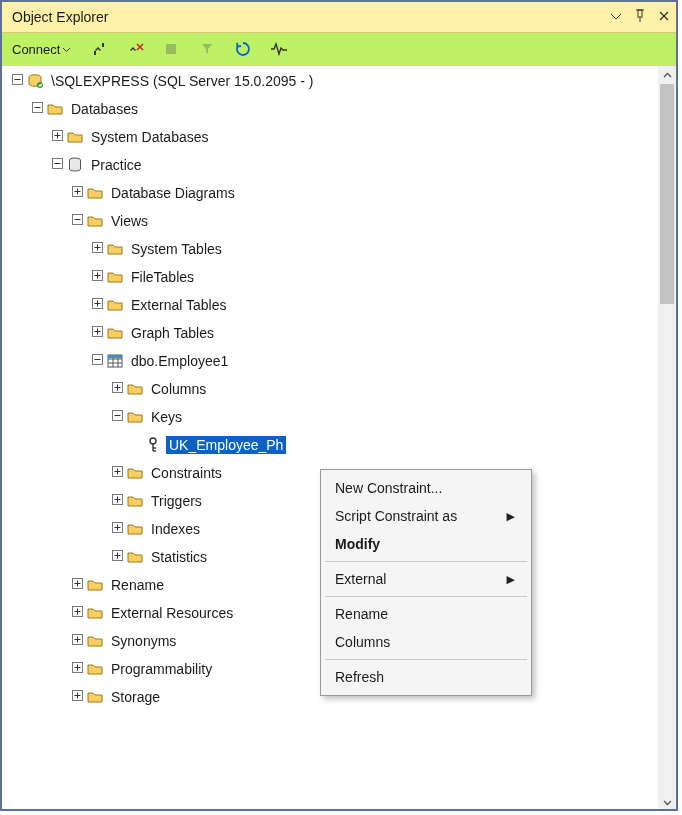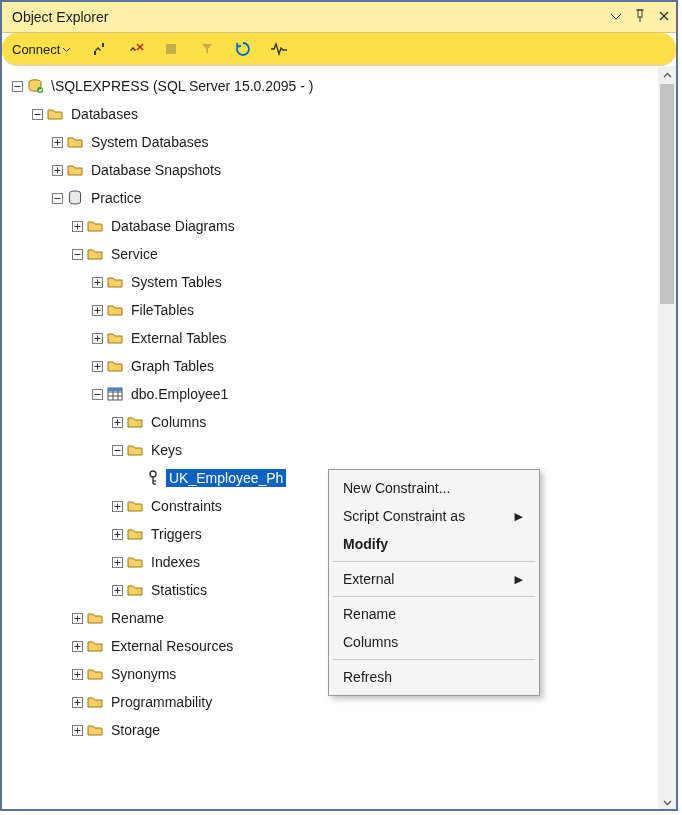--- a/index.html
+++ b/index.html
@@ -41,22 +41,21 @@
   .titlebar .controls span { cursor: default; }
   .ctrl-glyph { font-size: 12px; }
   
   .toolbar {
     height: 32px;
     border-bottom: 1px solid #cfcfcf;
     display: flex;
     align-items: center;
     gap: 16px;
     padding: 0 8px;
-    background: #fde047;
-    border-radius: 15px;
+    background: #bef264;
   }
   .connect-drop {
     font-size: 13px;
     color: #1b1b1b;
     padding: 2px 2px;
     display: flex;
     align-items: center;
     gap: 2px;
   }
   .tb-icon {
@@ -103,21 +102,21 @@
   .scrollbar .thumb {
     position: absolute;
     top: 0; left: 2px; right: 2px;
     height: 220px;
     background: #c2c2c2;
     border-radius: 0;
   }
   
   .node {
     display: flex;
-    align-items: center;
+    align-items: flex-start;
     height: 28px;
     white-space: nowrap;
   }
   .node .indent { display:inline-block; }
   .twisty {
     width: 14px; height: 14px;
     display: inline-flex;
     align-items: center; justify-content: center;
     margin-right: 2px;
   }
@@ -132,21 +131,21 @@
     padding: 1px 3px;
   }
   .selected .label {
     background: #0a63c2;
     color: #fff;
     outline: 1px dotted #fff;
   }
   
   .context-menu {
     position: absolute;
-    left: 326px;
+    left: 318px;
     top: 403px;
     width: 210px;
     background: #f5f5f5;
     border: 1px solid #9a9a9a;
     box-shadow: 3px 3px 6px rgba(0,0,0,0.25);
     padding: 4px 0;
     font-size: 14px;
   }
   .context-menu .item {
     padding: 6px 16px 6px 14px;
@@ -286,36 +285,20 @@
             </svg>
           </span>
         <span class="type-icon">
             <svg width="16" height="14">
               <path d="M1 3 H6 L8 5 H15 V12 H1 Z" fill="#f7cf63" stroke="#9a7b1d"></path>
             </svg>
           </span>
         <span class="label">System Databases</span>
       </div>
 
-      <div class="node">
-        <span class="indent" style="width:42px"></span>
-        <span class="twisty">
-            <svg width="11" height="11">
-              <rect x="0.5" y="0.5" width="10" height="10" fill="#fff" stroke="#7a7a7a"></rect>
-              <line x1="2.5" y1="5.5" x2="8.5" y2="5.5" stroke="#333"></line>
-              <line x1="5.5" y1="2.5" x2="5.5" y2="8.5" stroke="#333"></line>
-            </svg>
-          </span>
-        <span class="type-icon">
-            <svg width="16" height="14">
-              <path d="M1 3 H6 L8 5 H15 V12 H1 Z" fill="#f7cf63" stroke="#9a7b1d"></path>
-            </svg>
-          </span>
-        <span class="label">Database Snapshots</span>
-      </div>
 
       <div class="node">
         <span class="indent" style="width:42px"></span>
         <span class="twisty">
             <svg width="11" height="11">
               <rect x="0.5" y="0.5" width="10" height="10" fill="#fff" stroke="#7a7a7a"></rect>
               <line x1="2.5" y1="5.5" x2="8.5" y2="5.5" stroke="#333"></line>
             </svg>
           </span>
         <span class="type-icon">
@@ -350,21 +333,21 @@
             <svg width="11" height="11">
               <rect x="0.5" y="0.5" width="10" height="10" fill="#fff" stroke="#7a7a7a"></rect>
               <line x1="2.5" y1="5.5" x2="8.5" y2="5.5" stroke="#333"></line>
             </svg>
           </span>
         <span class="type-icon">
             <svg width="16" height="14">
               <path d="M1 3 H6 L8 5 H15 V12 H1 Z" fill="#f7cf63" stroke="#9a7b1d"></path>
             </svg>
           </span>
-        <span class="label">Service</span>
+        <span class="label">Views</span>
       </div>
 
       <div class="node">
         <span class="indent" style="width:82px"></span>
         <span class="twisty">
             <svg width="11" height="11">
               <rect x="0.5" y="0.5" width="10" height="10" fill="#fff" stroke="#7a7a7a"></rect>
               <line x1="2.5" y1="5.5" x2="8.5" y2="5.5" stroke="#333"></line>
               <line x1="5.5" y1="2.5" x2="5.5" y2="8.5" stroke="#333"></line>
             </svg>

